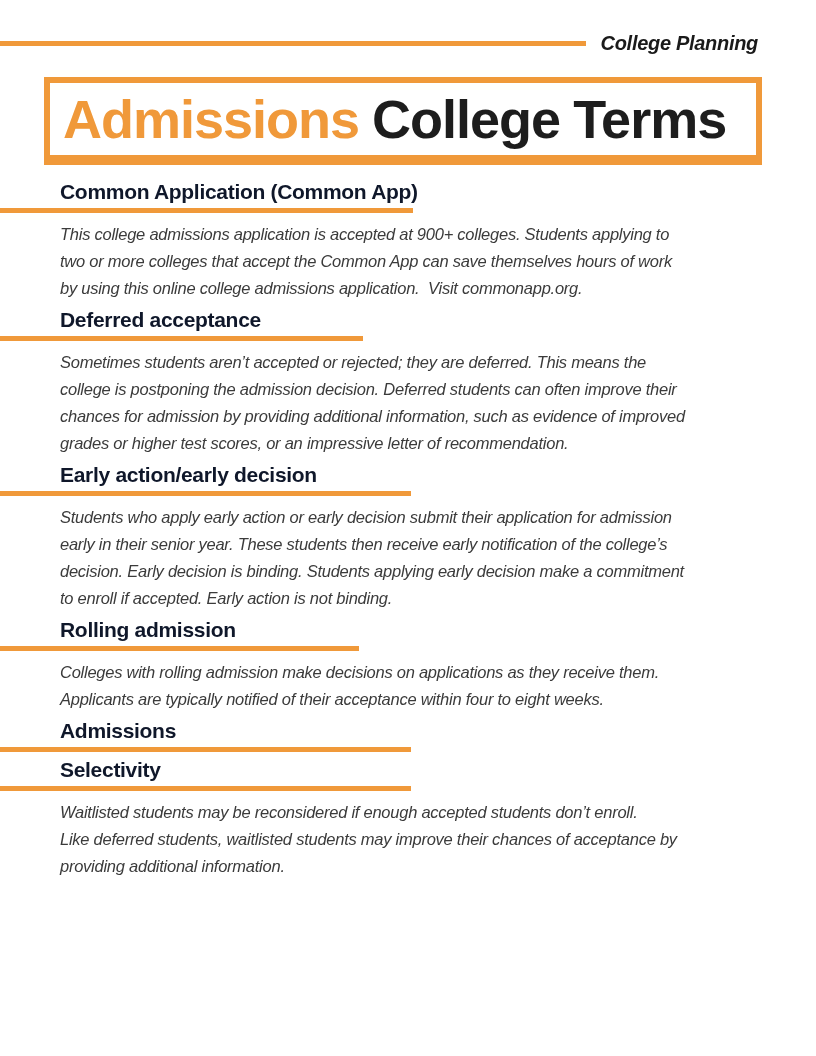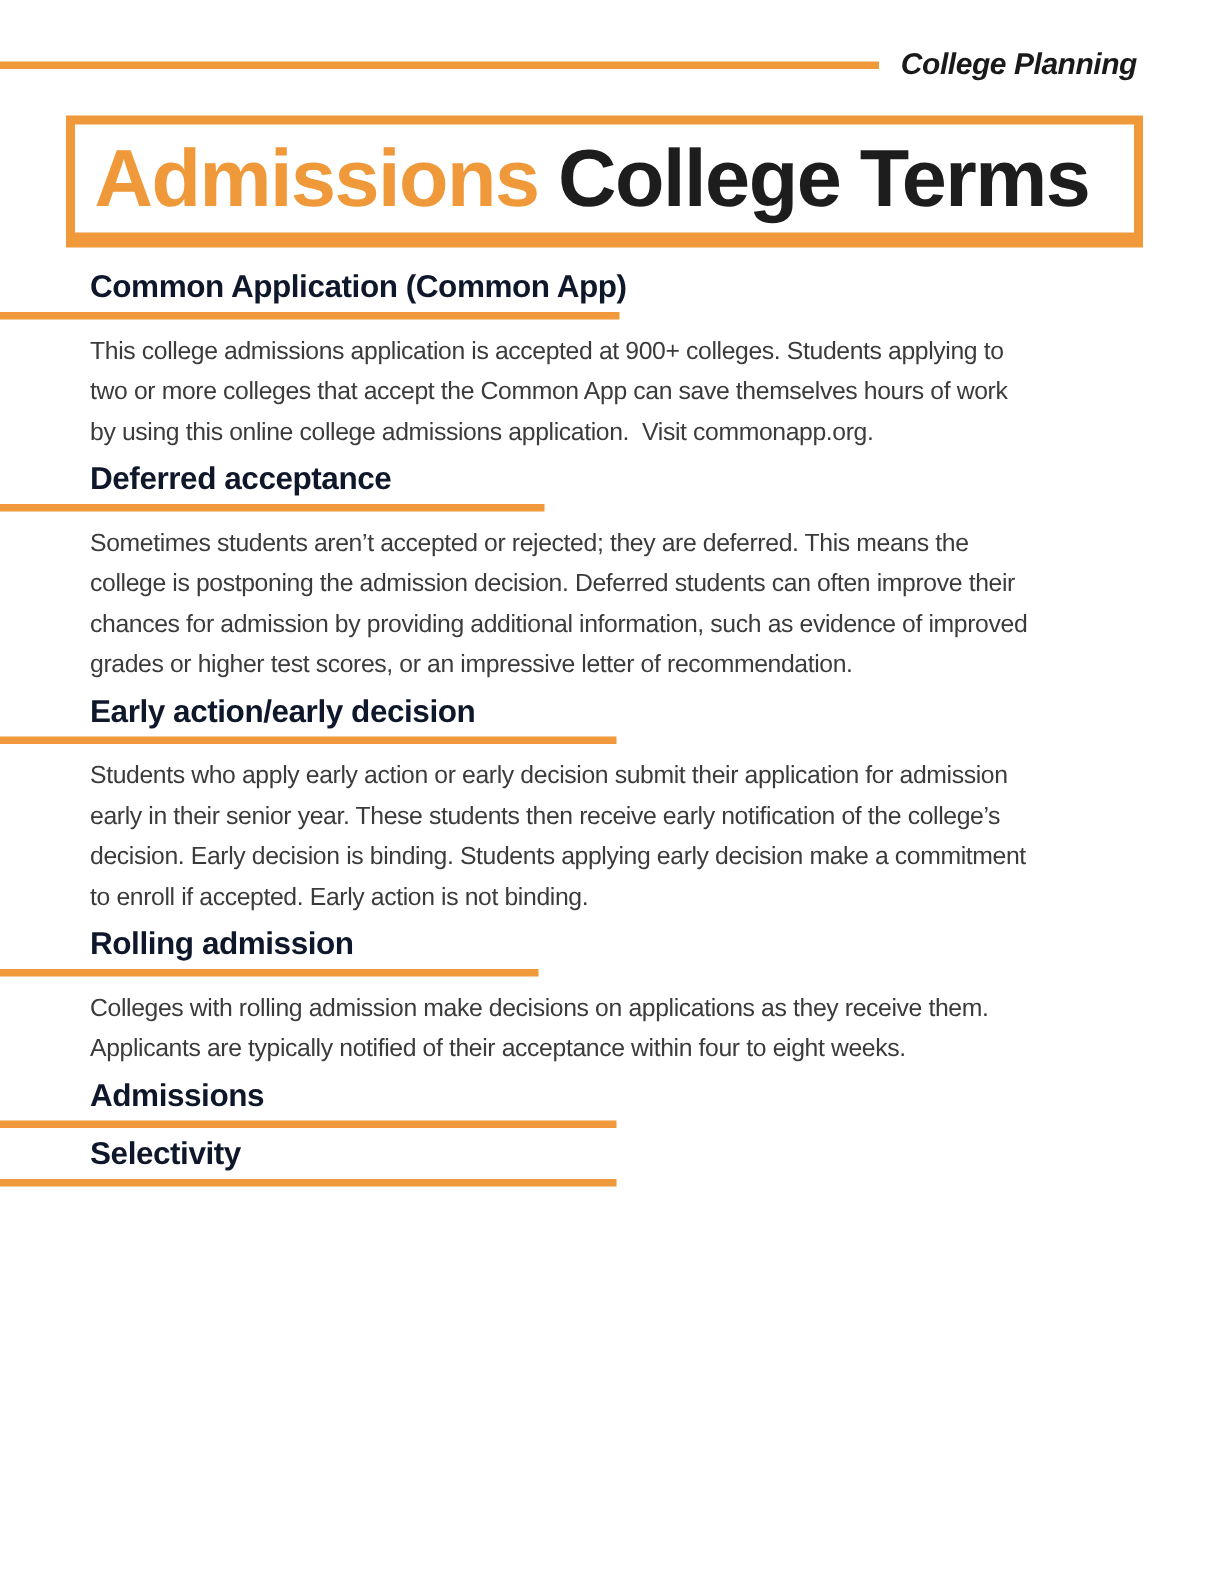--- a/index.html
+++ b/index.html
@@ -69,20 +69,21 @@
     margin-top: 4px;
     margin-left: -60px; 
   }
   .section p {
     margin: 8px 0 0 0;
     font-size: 16.5px;
     line-height: 27px;
     letter-spacing: -0.25px;
     color: #3b3b3b;
     white-space: pre-line;
+    font-style: italic;
   }
   
   .footer { position: absolute; left: 0; right: 0; top: 979px; }
   .footer .footer-rule { height: 6px; background: #f0993a; }
   .footer .site {
     margin-top: 12px;
     text-align: center;
     font-size: 13.5px;
     letter-spacing: -0.2px;
     color: #333333;
@@ -140,20 +141,23 @@
     </div>
 
     <div class="section">
       <h2>Admissions</h2>
       <div class="heading-rule" style="width: 411px;"></div>
     </div>
 
     <div class="section">
       <h2>Selectivity</h2>
       <div class="heading-rule" style="width: 411px;"></div>
+      <p>Waitlisted students may be reconsidered if enough accepted students don’t enroll.
+Like deferred students, waitlisted students may improve their chances of acceptance by
+providing additional information.</p>
     </div>
 
   </div>
 
   <div class="footer">
     <div class="footer-rule"></div>
     <div class="site">TRIOprintables.com</div>
   </div>
 
 </div>

